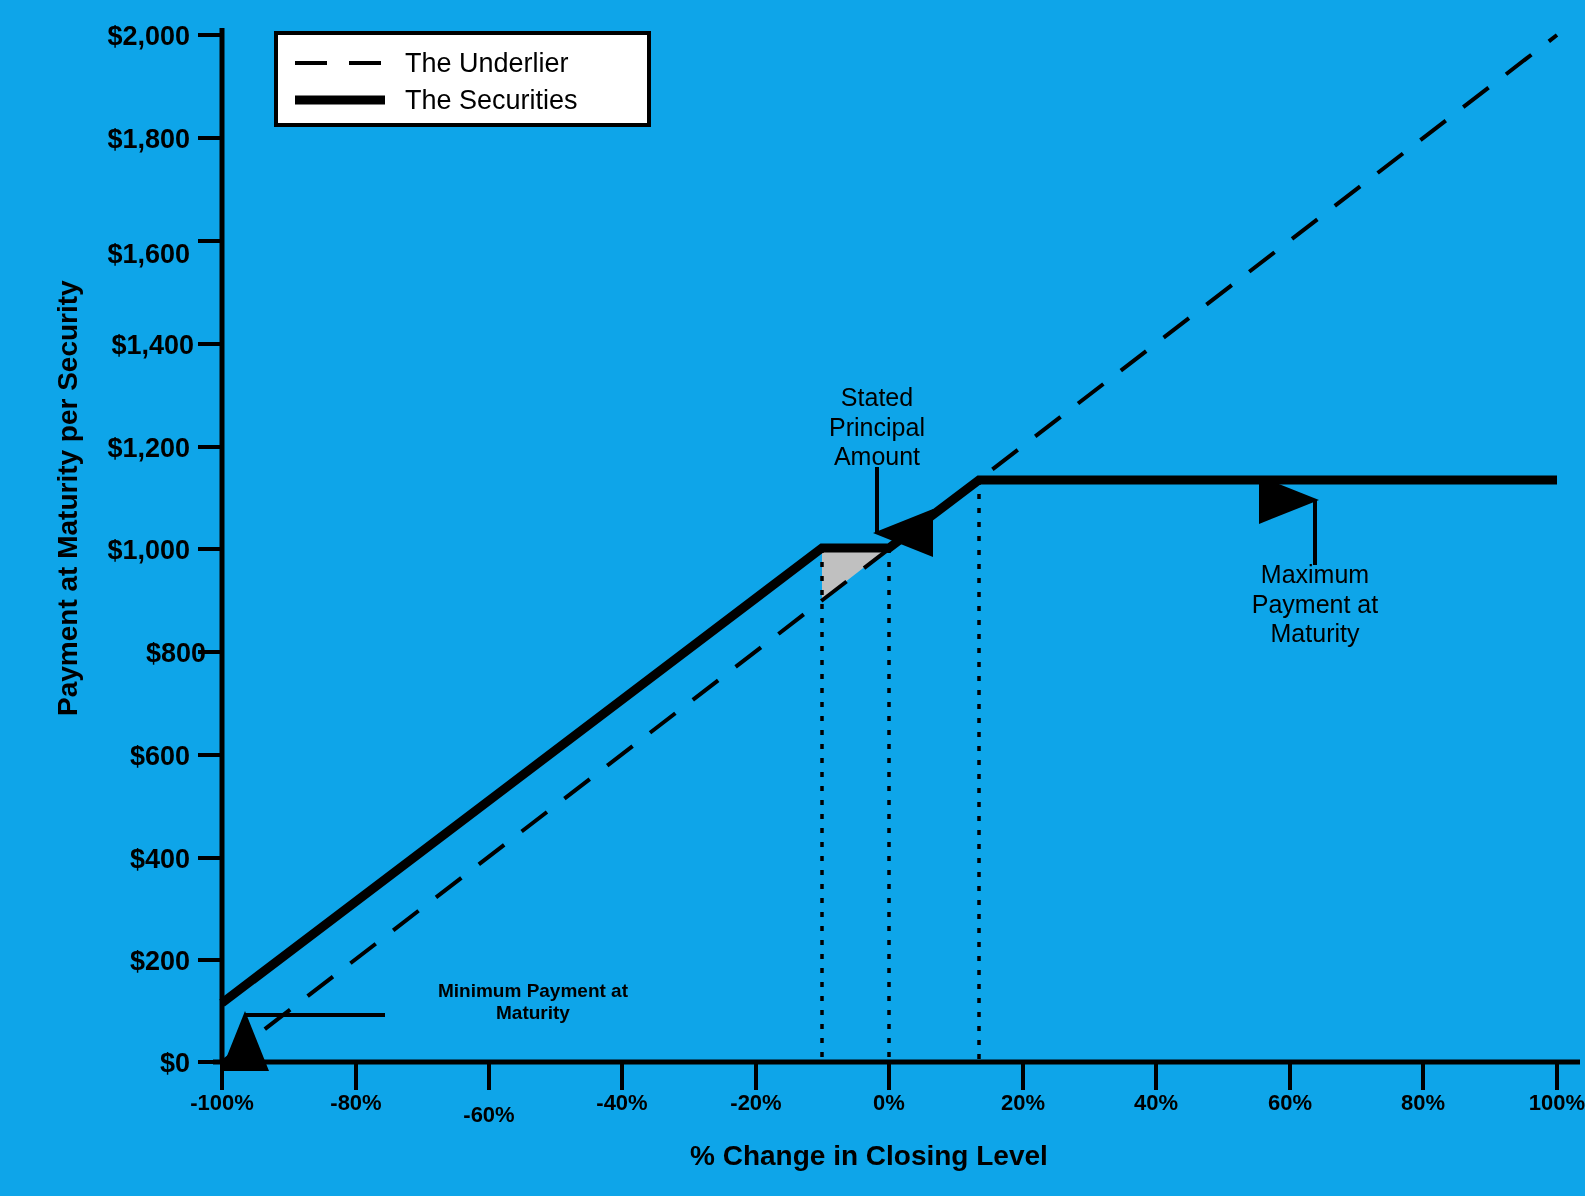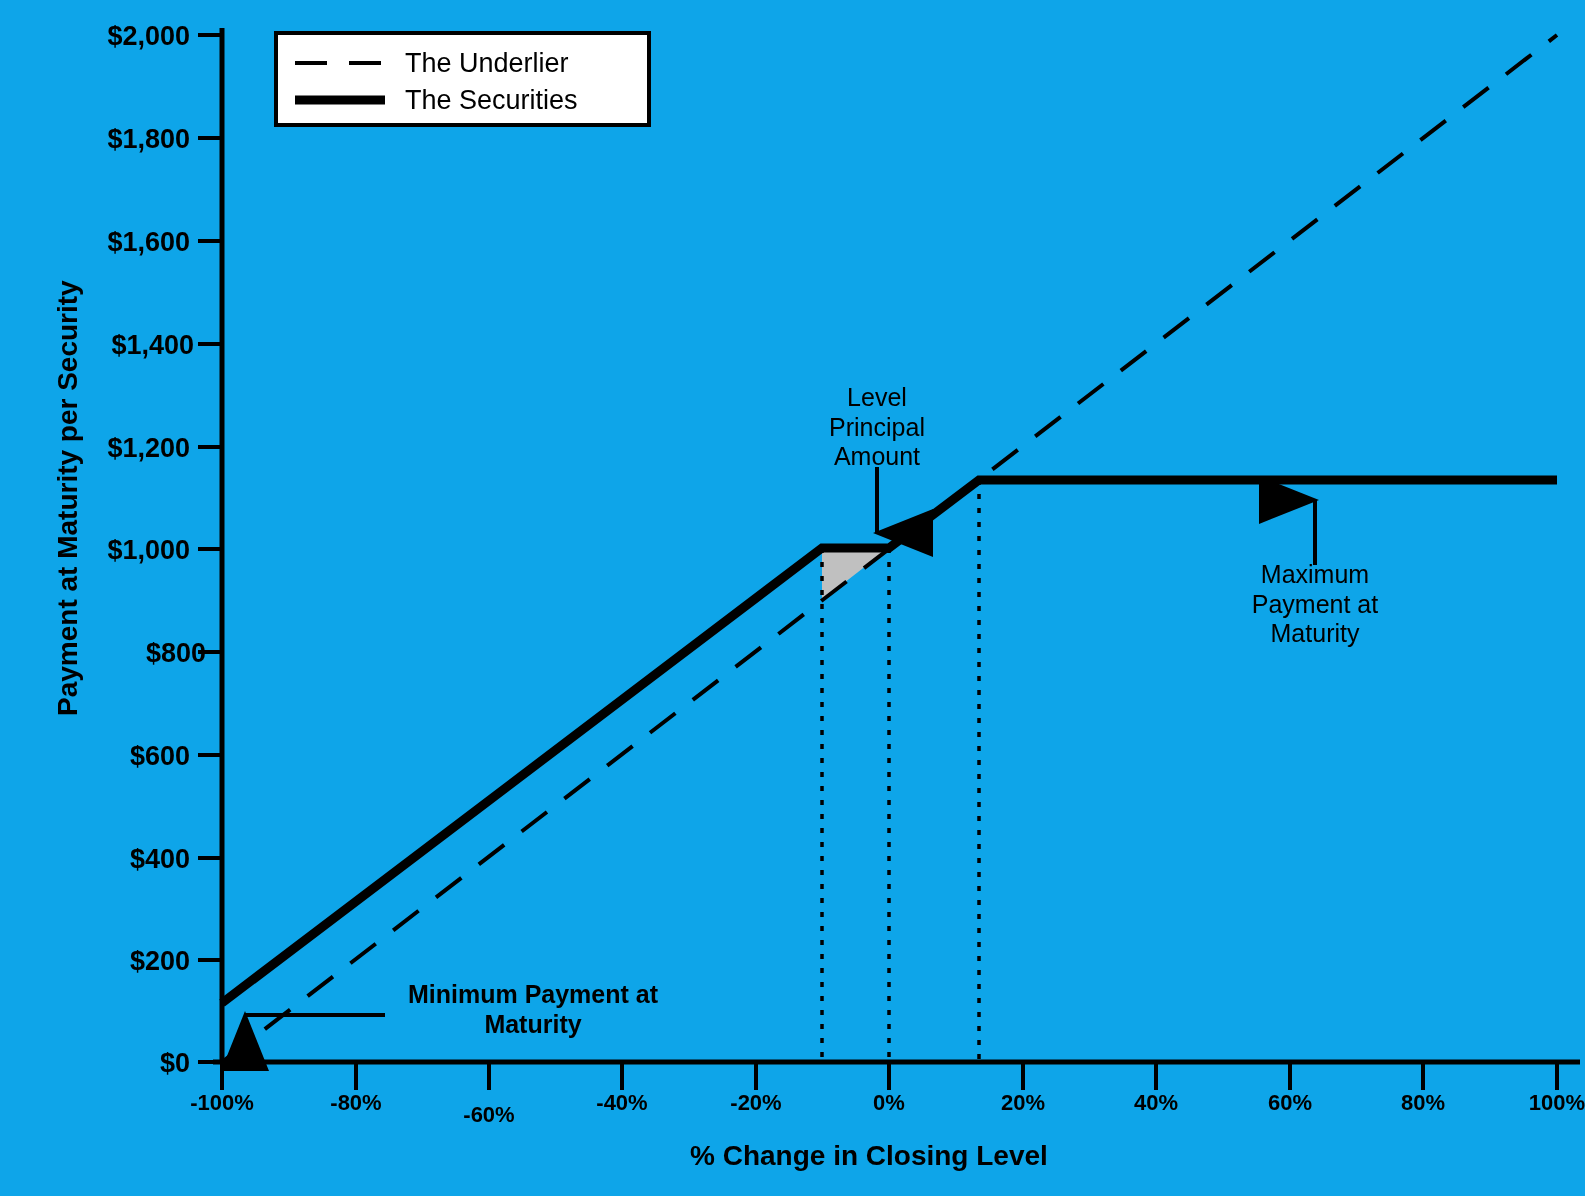--- a/index.html
+++ b/index.html
@@ -4,21 +4,21 @@
 <style>
   html,body{margin:0;padding:0;background:#ffffff;}
   body{width:1585px;height:1196px;font-family:"Liberation Sans",sans-serif;overflow:hidden;}
   #stage{position:relative;width:1585px;height:1196px;background:#0ea5e9;}
   #plot{position:absolute;left:0;top:0;width:1585px;height:1196px;}
   .lbl{position:absolute;font-family:"Liberation Sans",sans-serif;font-weight:bold;color:#000;white-space:nowrap;}
   .ytick{font-size:27px;text-align:right;}
   .xtick{font-size:22px;text-align:center;}
   .axtitle{font-size:28px;font-weight:bold;}
   .ann{font-size:25px;font-weight:normal;text-align:center;line-height:1.18;}
-  .ann-b{font-size:25px;font-weight:bold;text-align:center;line-height:1.18;}
+  .ann-b{font-size:19px;font-weight:bold;text-align:center;line-height:1.18;}
   .legtext{font-size:27px;font-weight:normal;}
   #ylabel{position:absolute;left:-122px;top:510px;width:380px;text-align:center;
           transform:rotate(-90deg);transform-origin:50% 50%;font-size:28px;font-weight:bold;}
 </style>
 </head>
 <body>
 
 <div id="stage">
 
   <svg id="plot" viewBox="0 0 1585 1196">
@@ -83,21 +83,21 @@
     <rect x="276" y="33" width="373" height="92" fill="#ffffff" stroke="#000" stroke-width="4"></rect>
     <line x1="295" y1="63" x2="385" y2="63" stroke="#000" stroke-width="4" stroke-dasharray="32,22"></line>
     <line x1="295" y1="100" x2="385" y2="100" stroke="#000" stroke-width="9"></line>
   </svg>
 
   <div class="lbl legtext" style="left:405px;top:48px;">The Underlier</div>
   <div class="lbl legtext" style="left:405px;top:85px;">The Securities</div>
 
   <div class="lbl ytick" style="left:0px;top:21px;width:190px;">$2,000</div>
   <div class="lbl ytick" style="left:0px;top:124px;width:190px;">$1,800</div>
-  <div class="lbl ytick" style="left:0px;top:227px;width:190px;">$1,600</div>
+  <div class="lbl ytick" style="left:0px;top:239px;width:190px;">$1,600</div>
   <div class="lbl ytick" style="left:4px;top:330px;width:190px;">$1,400</div>
   <div class="lbl ytick" style="left:0px;top:433px;width:190px;">$1,200</div>
   <div class="lbl ytick" style="left:0px;top:535px;width:190px;">$1,000</div>
   <div class="lbl ytick" style="left:0px;top:638px;width:190px;padding-left:16px;">$800</div>
   <div class="lbl ytick" style="left:0px;top:741px;width:190px;">$600</div>
   <div class="lbl ytick" style="left:0px;top:844px;width:190px;">$400</div>
   <div class="lbl ytick" style="left:0px;top:946px;width:190px;">$200</div>
   <div class="lbl ytick" style="left:0px;top:1048px;width:190px;">$0</div>
 
   <div class="lbl xtick" style="left:147px;top:1090px;width:150px;">-100%</div>
@@ -109,21 +109,21 @@
   <div class="lbl xtick" style="left:948px;top:1090px;width:150px;">20%</div>
   <div class="lbl xtick" style="left:1081px;top:1090px;width:150px;">40%</div>
   <div class="lbl xtick" style="left:1215px;top:1090px;width:150px;">60%</div>
   <div class="lbl xtick" style="left:1348px;top:1090px;width:150px;">80%</div>
   <div class="lbl xtick" style="left:1482px;top:1090px;width:150px;">100%</div>
 
   <div id="ylabel" class="lbl">Payment at Maturity per Security</div>
   <div class="lbl axtitle" style="left:670px;top:1140px;margin-left:20px;">% Change in Closing Level</div>
 
   <div class="lbl ann" style="left:787px;top:383px;width:180px;">
-    <div>Level</div>
+    <div>Stated</div>
     <div>Principal</div>
     <div>Amount</div>
   </div>
 
   <div class="lbl ann" style="left:1215px;top:560px;width:200px;">
     <div>Maximum</div>
     <div>Payment at</div>
     <div>Maturity</div>
   </div>
 

